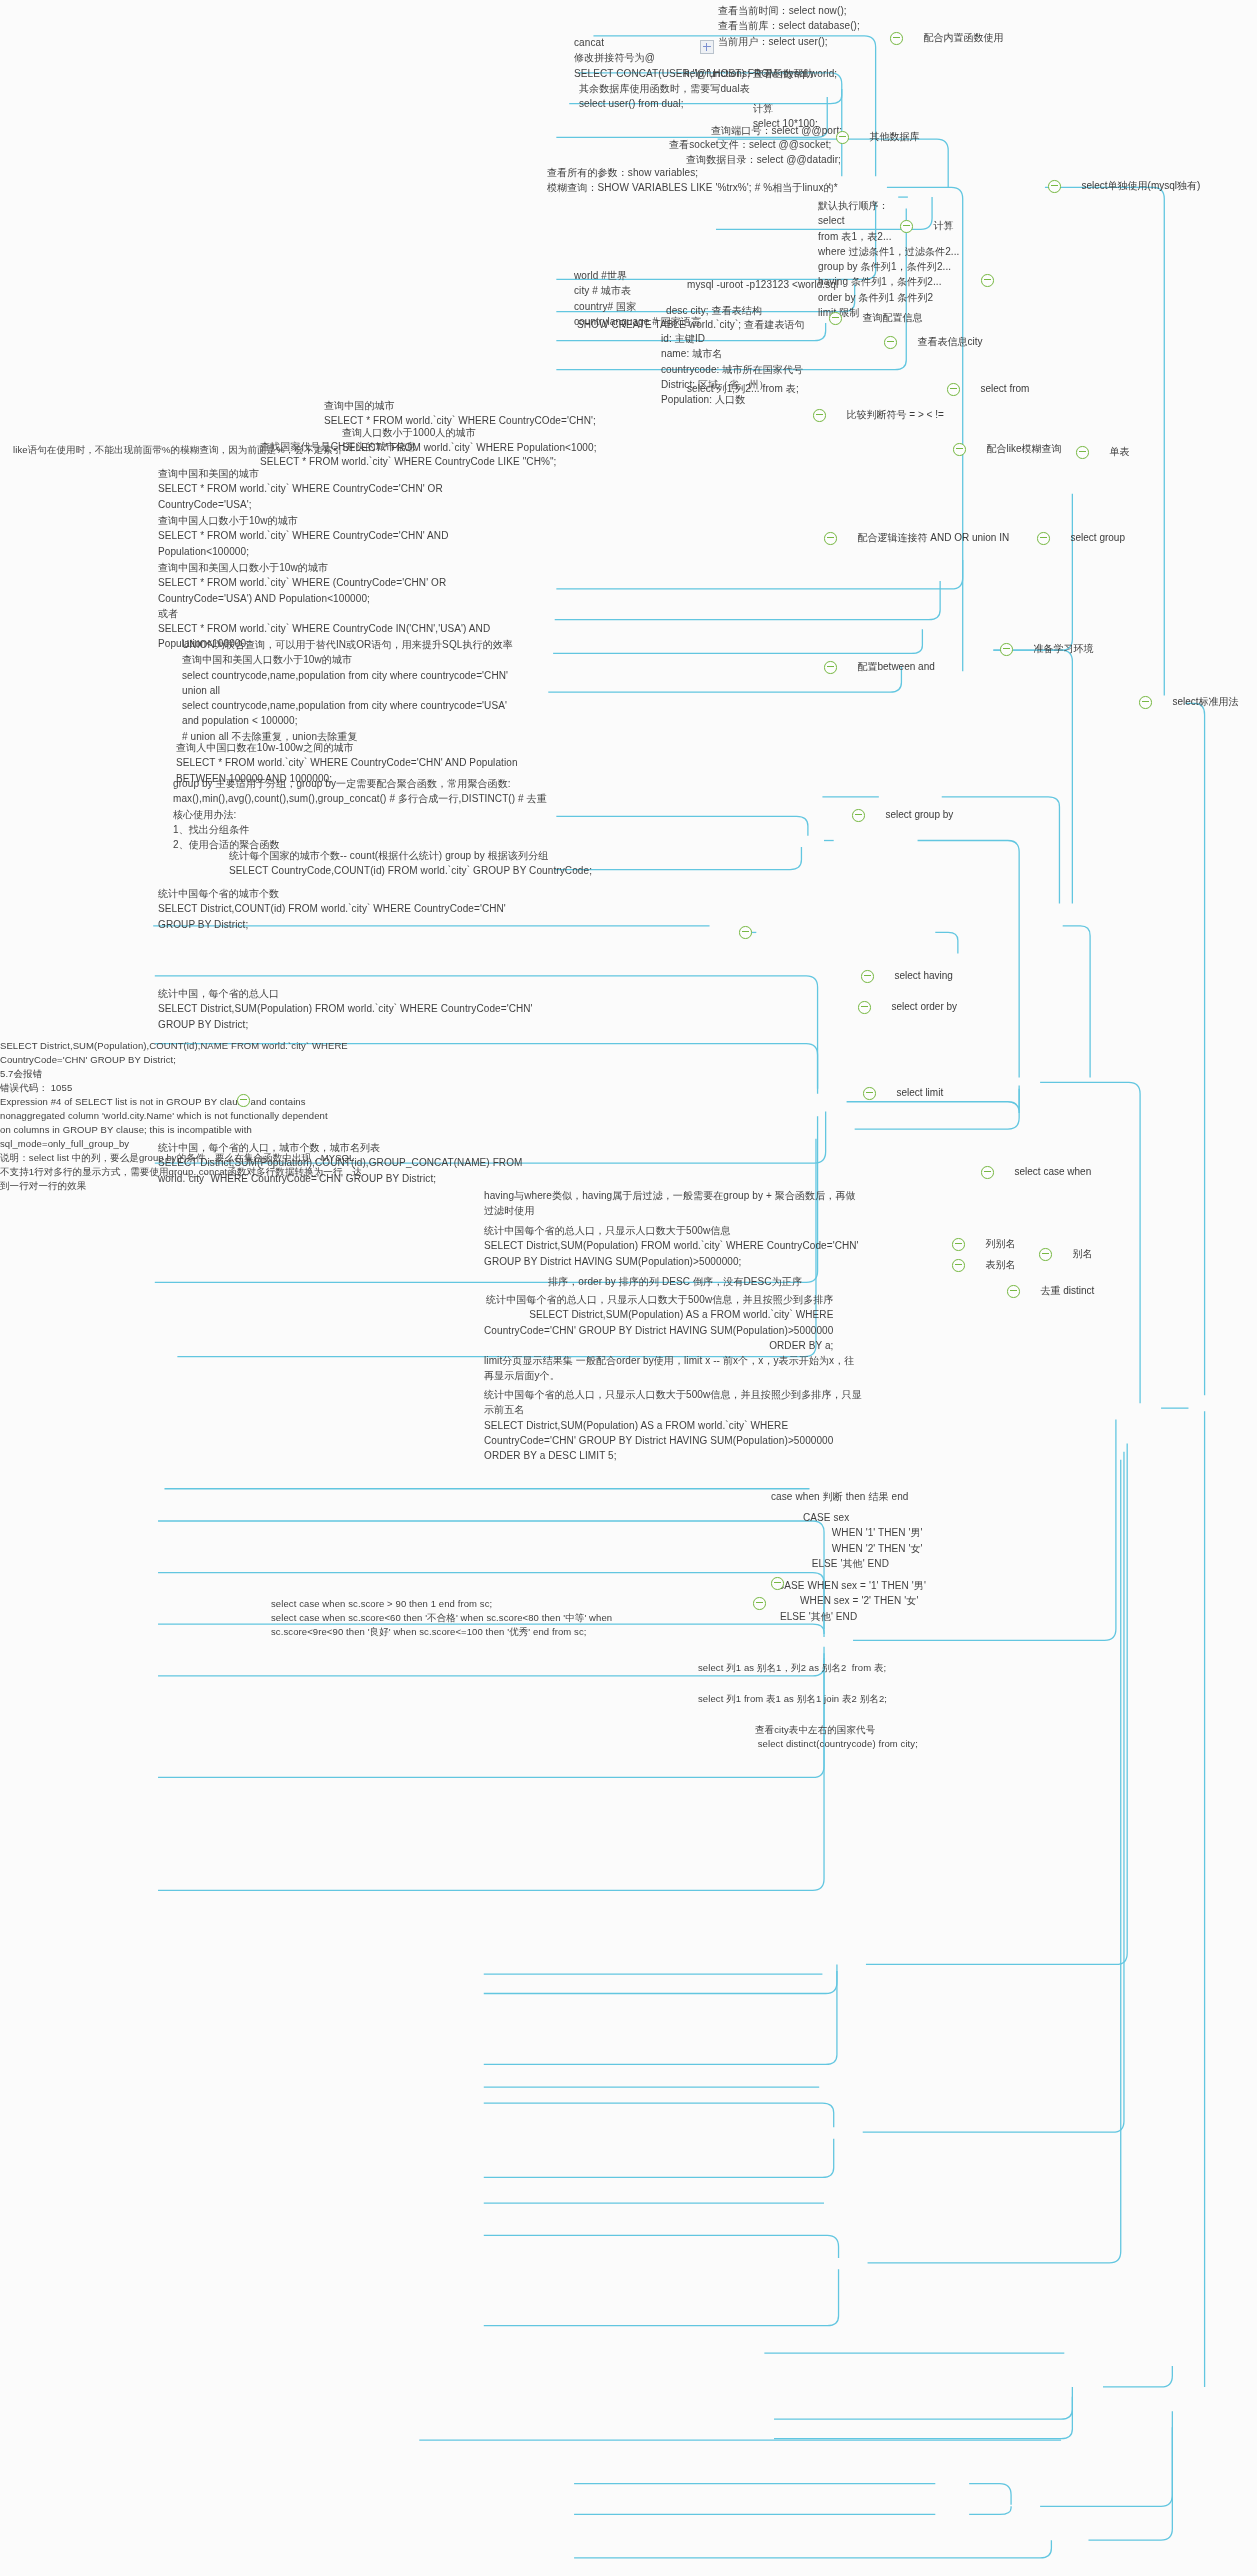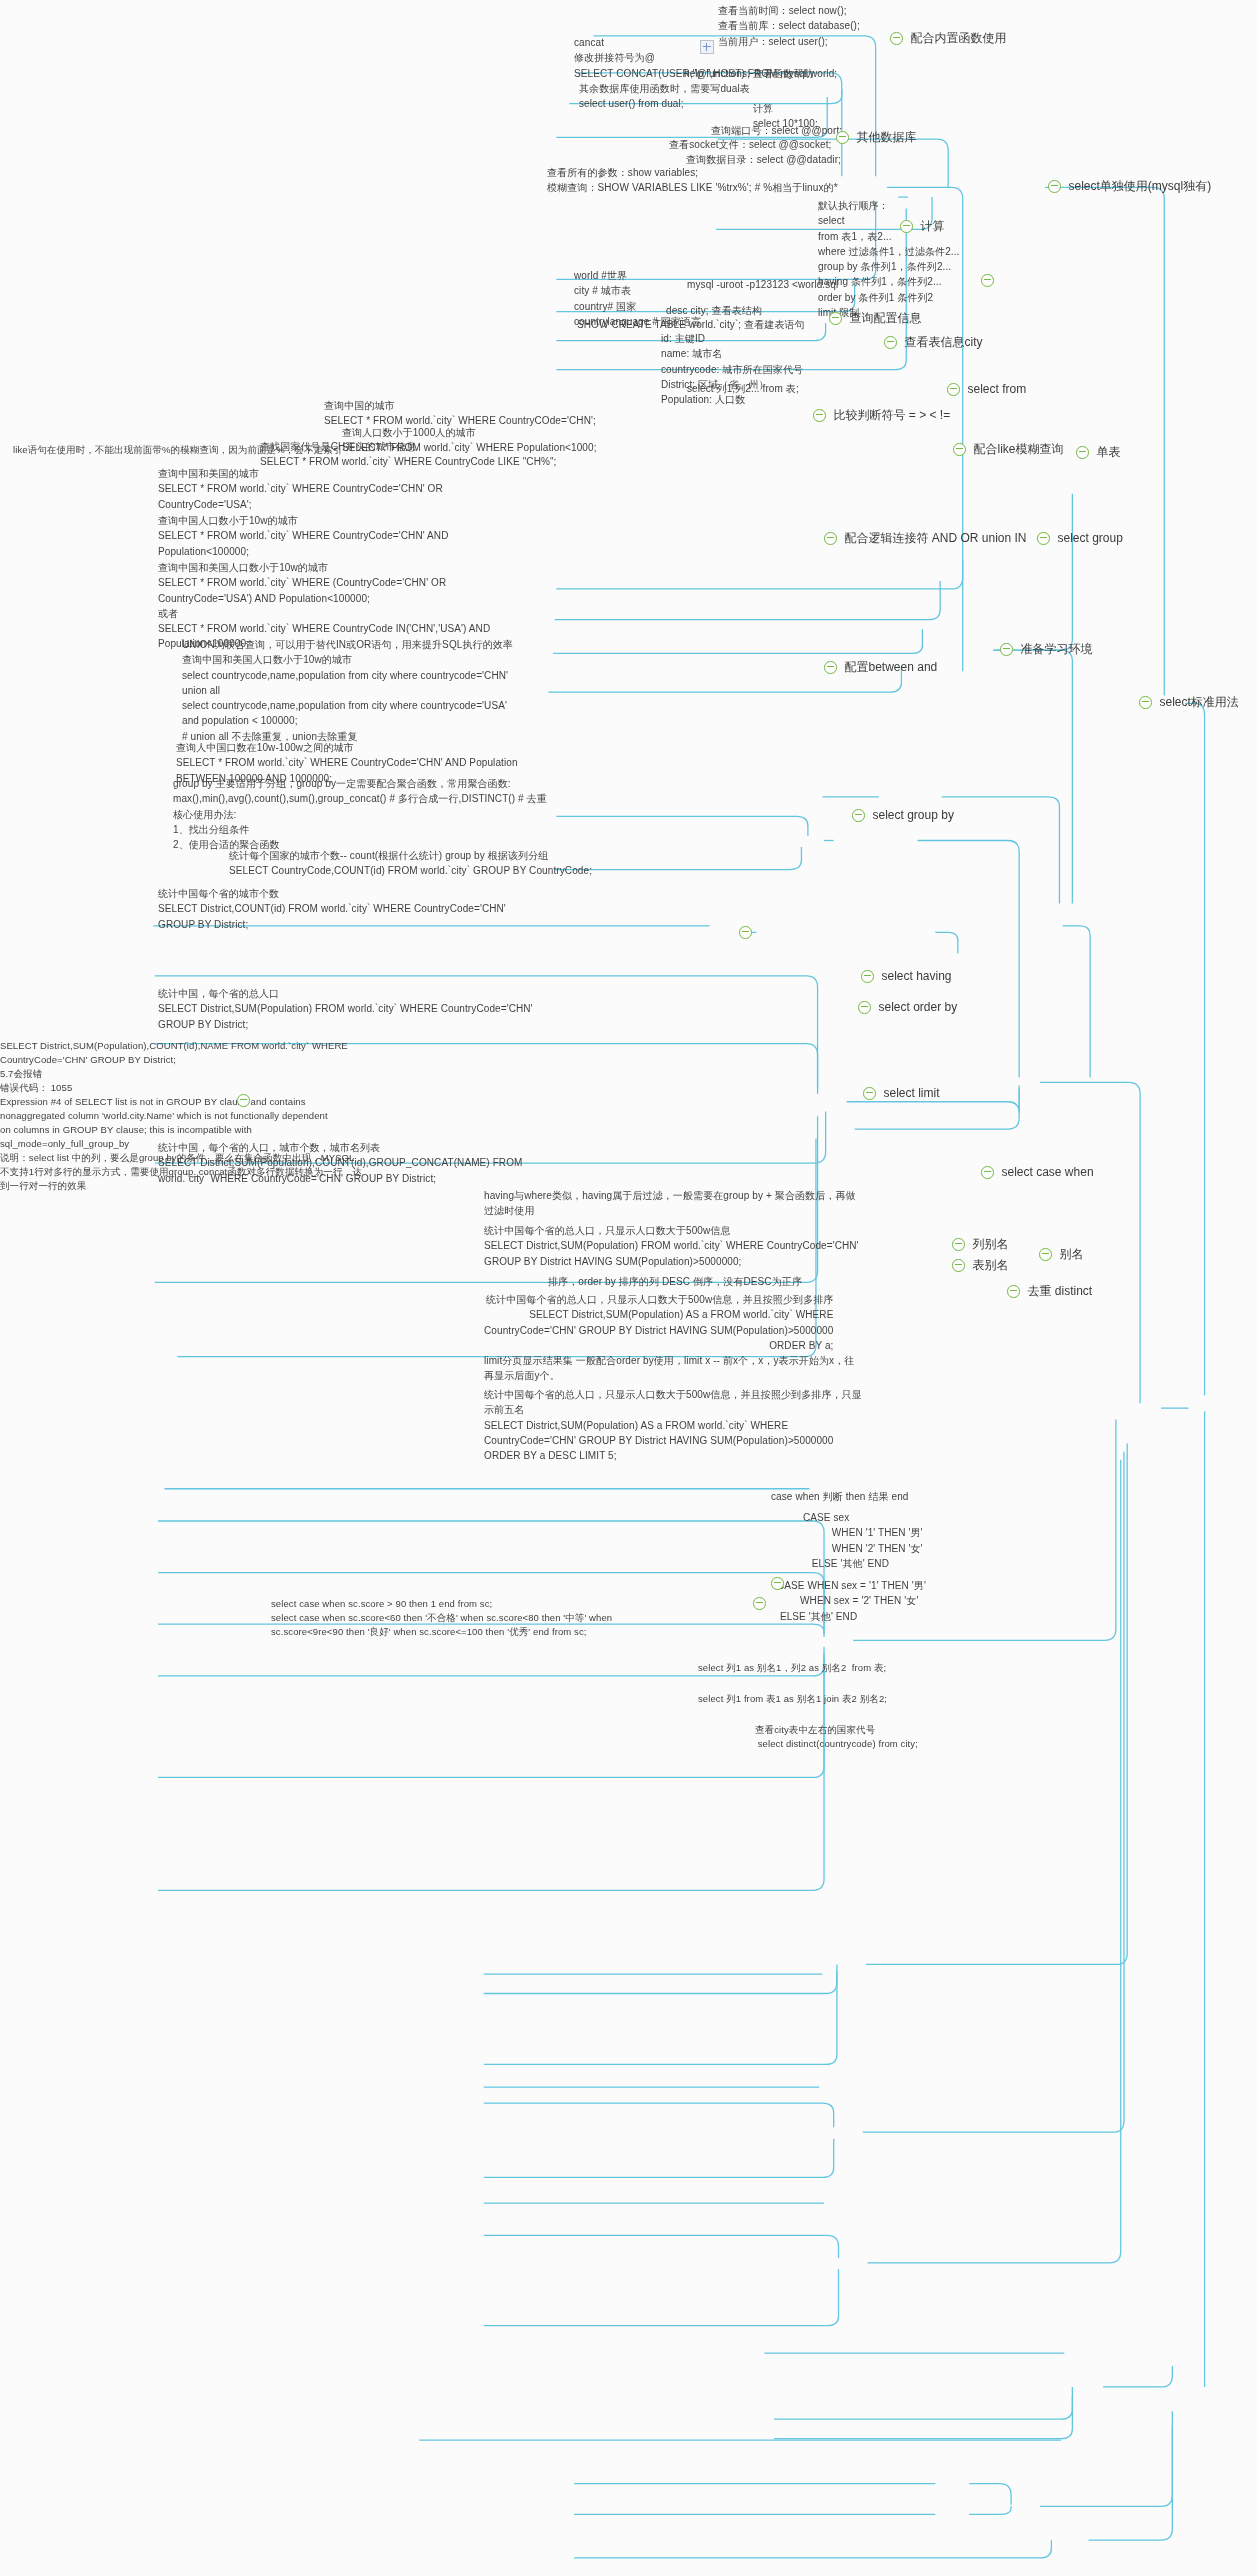--- a/index.html
+++ b/index.html
@@ -20,22 +20,22 @@
     white-space:pre-wrap;
     letter-spacing:0.1px;
   }
   .node.small{font-size:9.5px;line-height:14px;}
 
   
   .topic{
     position:absolute;
     display:flex;
     align-items:center;
-    gap:8px;
-    font-size:12px;
+    gap:21px;
+    font-size:10px;
     line-height:14.5px;
     color:#3a3a3a;
     white-space:nowrap;
   }
   .topic .lbl{padding-bottom:0.8px;}
   .minus{
     width:10.5px;height:10.5px;flex:0 0 10.5px;
     border-radius:50%;
     border:0.8px solid #77b843;
     background:#fdfdfd;

